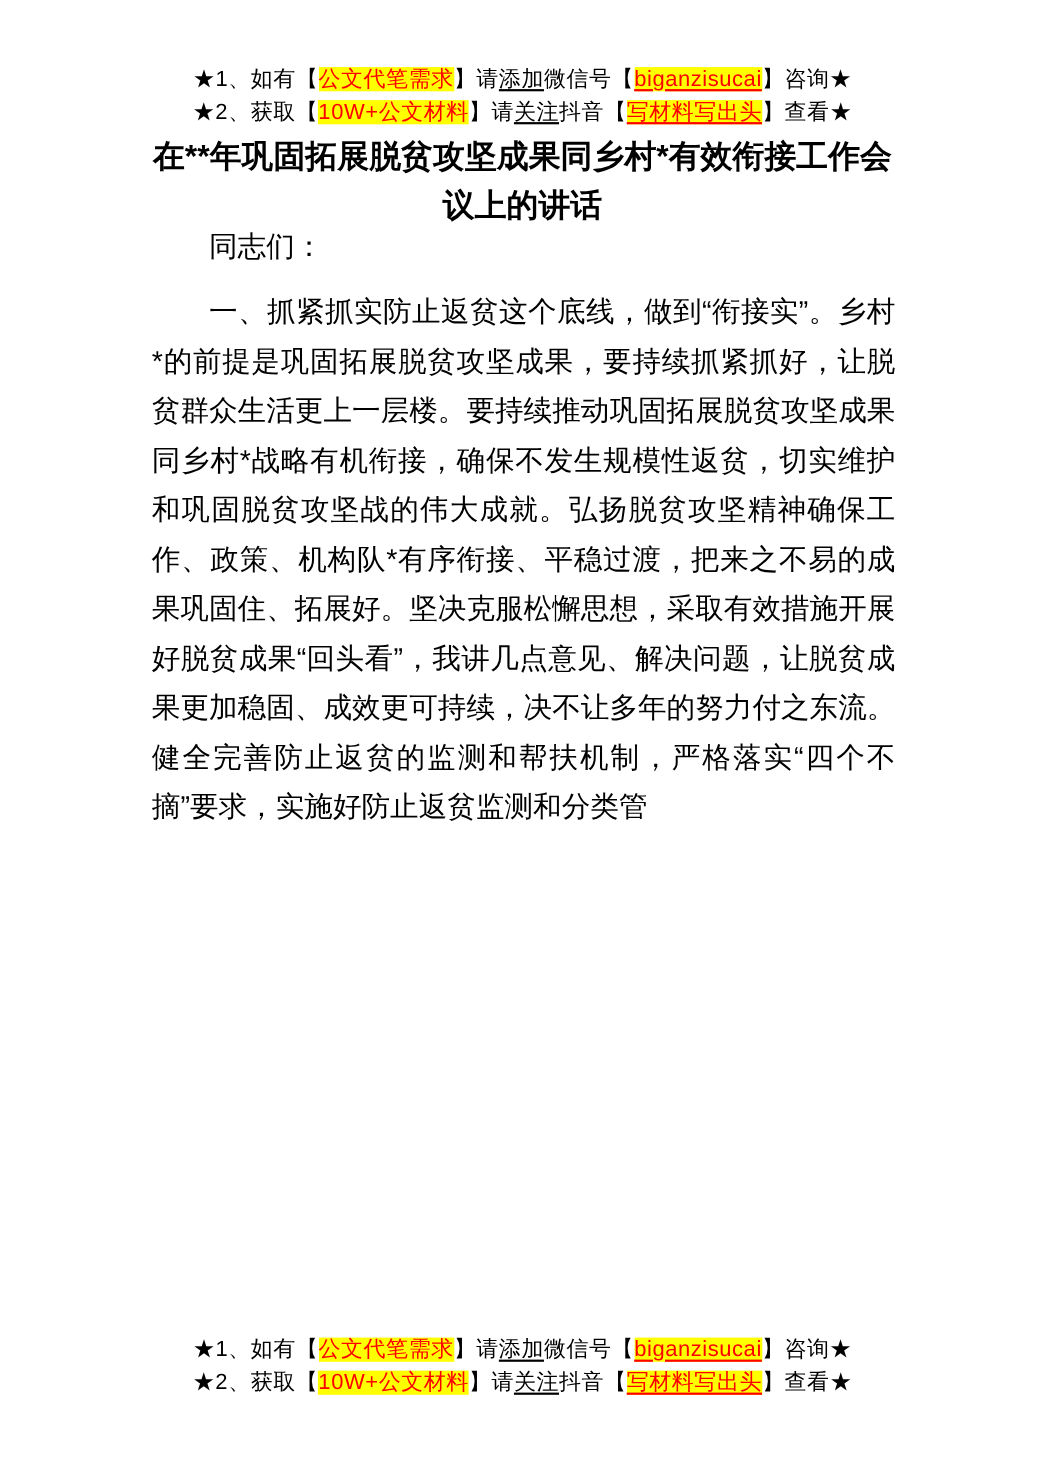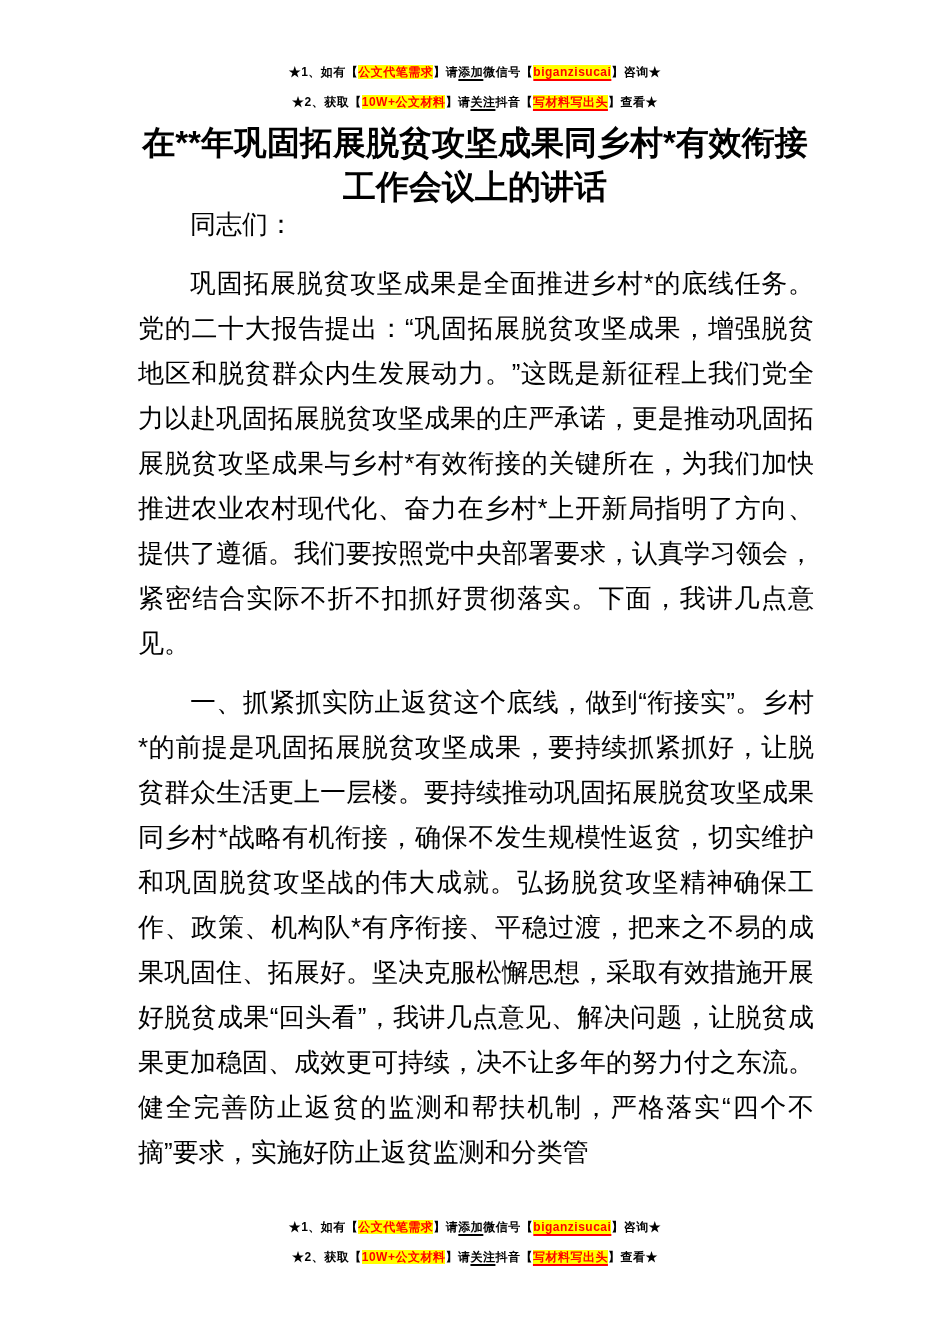--- a/index.html
+++ b/index.html
@@ -19,22 +19,22 @@
   
   .promo {
     position: absolute;
     left: 0;
     width: 100%;
   }
   .promo-top { top: 57px; }
   .promo-bottom { top: 1212px; }
   .promo-line {
     text-align: center;
-    font-size: 12px;
-    font-weight: 700;
+    font-size: 20px;
+    font-weight: 400;
     line-height: 30px;
     letter-spacing: 0.5px;
     white-space: nowrap;
   }
   .seg { display: inline; }
   .hl-red {
     color: #ff0000;
     background: #ffff00;
   }
   .u-black {
@@ -49,21 +49,21 @@
     text-underline-offset: 3px;
   }
   
   .doc-title {
     position: absolute;
     top: 121px;
     left: 130px;
     width: 690px;
     margin: 0;
     text-align: center;
-    font-size: 33px;
+    font-size: 29px;
     font-weight: 700;
     line-height: 44px;
     color: #000000;
   }
   
   .doc-body {
     position: absolute;
     top: 202px;
     left: 138px;
     width: 676px;
@@ -90,21 +90,20 @@
   <div class="promo promo-top">
       <div class="promo-line"><span class="seg plain">★1、如有【</span><span class="seg hl-red">公文代笔需求</span><span class="seg plain">】请</span><span class="seg u-black">添加</span><span class="seg plain">微信号【</span><span class="seg hl-red u-red">biganzisucai</span><span class="seg plain">】咨询★</span></div>
       <div class="promo-line"><span class="seg plain">★2、获取【</span><span class="seg hl-red">10W+公文材料</span><span class="seg plain">】请</span><span class="seg u-black">关注</span><span class="seg plain">抖音【</span><span class="seg hl-red u-red">写材料写出头</span><span class="seg plain">】查看★</span></div>
     </div>
 
   <h1 class="doc-title">在**年巩固拓展脱贫攻坚成果同乡村*有效衔接工作会议上的讲话</h1>
 
   <div class="doc-body">
     <p class="salutation">同志们：</p>
     <div>
-        <p class="para">巩固拓展脱贫攻坚成果是全面推进乡村*的底线任务。党的二十大报告提出：“巩固拓展脱贫攻坚成果，增强脱贫地区和脱贫群众内生发展动力。”这既是新征程上我们党全力以赴巩固拓展脱贫攻坚成果的庄严承诺，更是推动巩固拓展脱贫攻坚成果与乡村*有效衔接的关键所在，为我们加快推进农业农村现代化、奋力在乡村*上开新局指明了方向、提供了遵循。我们要按照党中央部署要求，认真学习领会，紧密结合实际不折不扣抓好贯彻落实。下面，我讲几点意见。</p>
         <p class="para">一、抓紧抓实防止返贫这个底线，做到“衔接实”。乡村*的前提是巩固拓展脱贫攻坚成果，要持续抓紧抓好，让脱贫群众生活更上一层楼。要持续推动巩固拓展脱贫攻坚成果同乡村*战略有机衔接，确保不发生规模性返贫，切实维护和巩固脱贫攻坚战的伟大成就。弘扬脱贫攻坚精神确保工作、政策、机构队*有序衔接、平稳过渡，把来之不易的成果巩固住、拓展好。坚决克服松懈思想，采取有效措施开展好脱贫成果“回头看”，我讲几点意见、解决问题，让脱贫成果更加稳固、成效更可持续，决不让多年的努力付之东流。健全完善防止返贫的监测和帮扶机制，严格落实“四个不摘”要求，实施好防止返贫监测和分类管</p>
       </div>
   </div>
 
   <div class="promo promo-bottom">
       <div class="promo-line"><span class="seg plain">★1、如有【</span><span class="seg hl-red">公文代笔需求</span><span class="seg plain">】请</span><span class="seg u-black">添加</span><span class="seg plain">微信号【</span><span class="seg hl-red u-red">biganzisucai</span><span class="seg plain">】咨询★</span></div>
       <div class="promo-line"><span class="seg plain">★2、获取【</span><span class="seg hl-red">10W+公文材料</span><span class="seg plain">】请</span><span class="seg u-black">关注</span><span class="seg plain">抖音【</span><span class="seg hl-red u-red">写材料写出头</span><span class="seg plain">】查看★</span></div>
     </div>
 
 </div>

